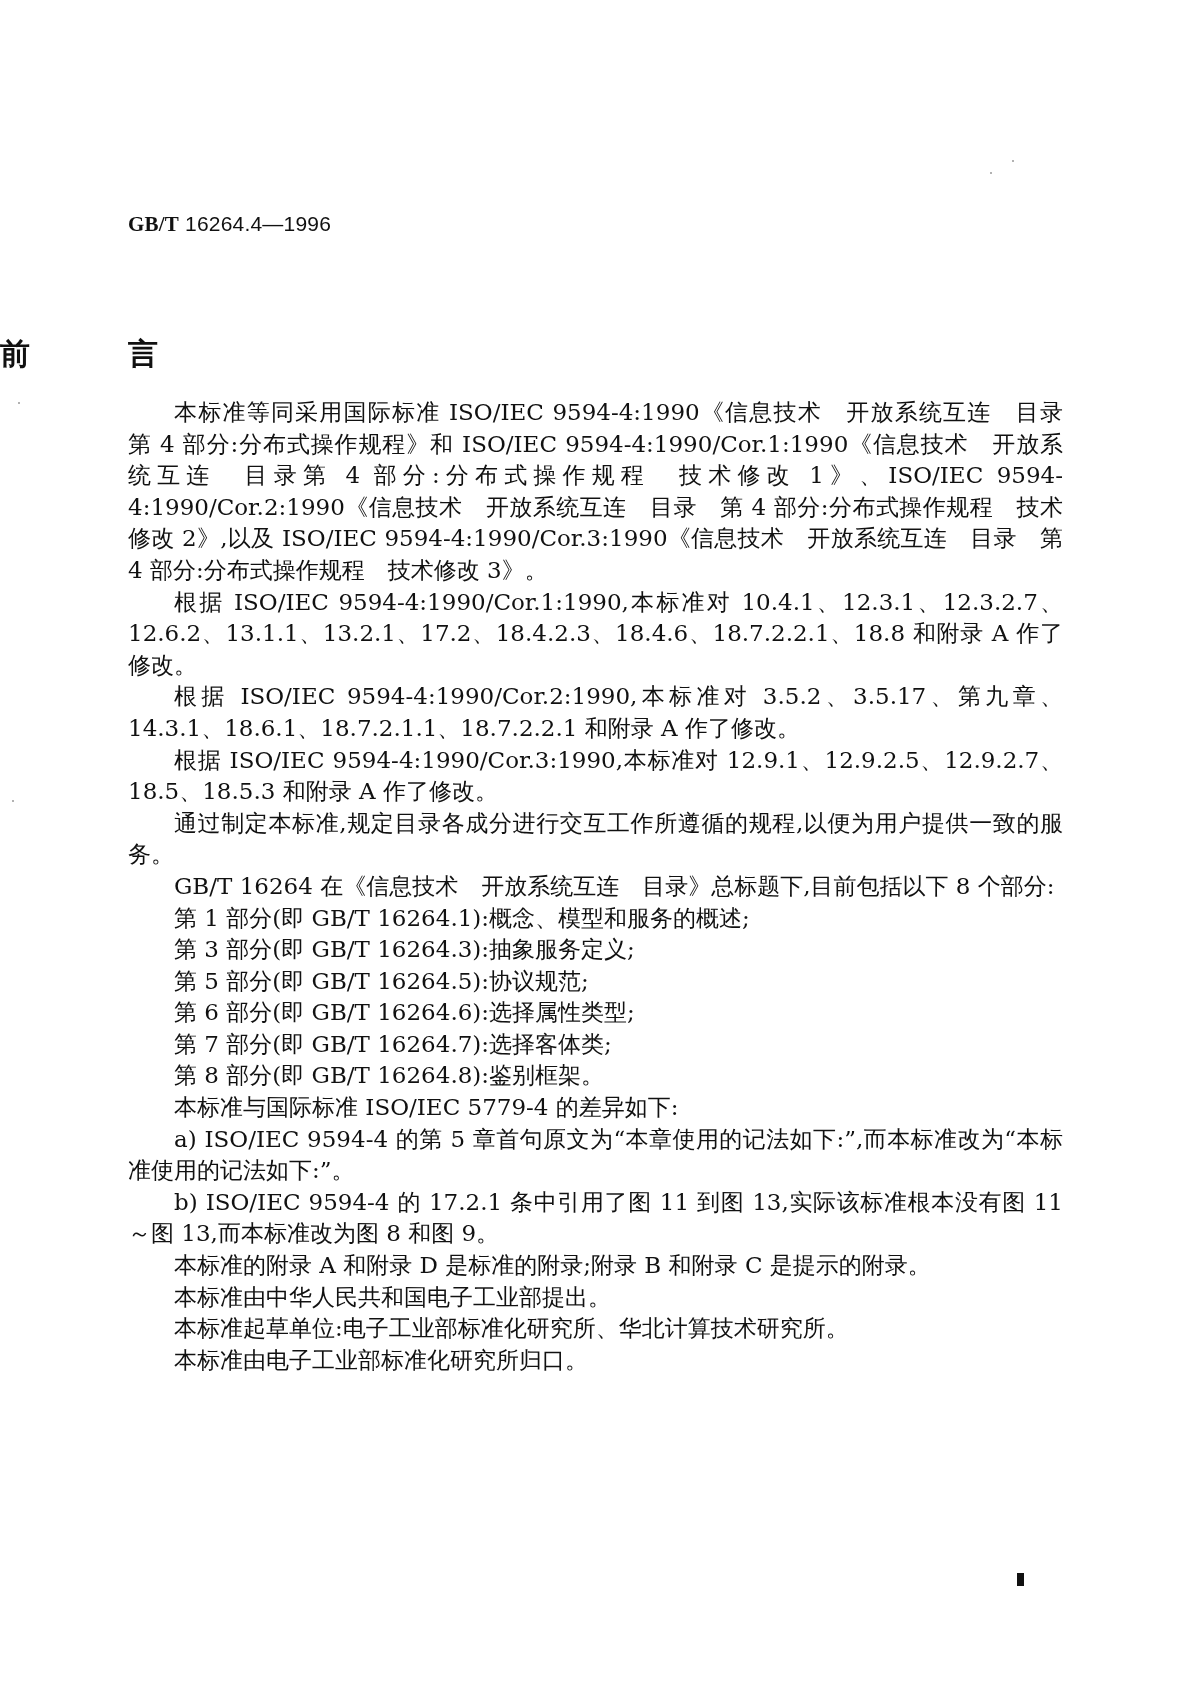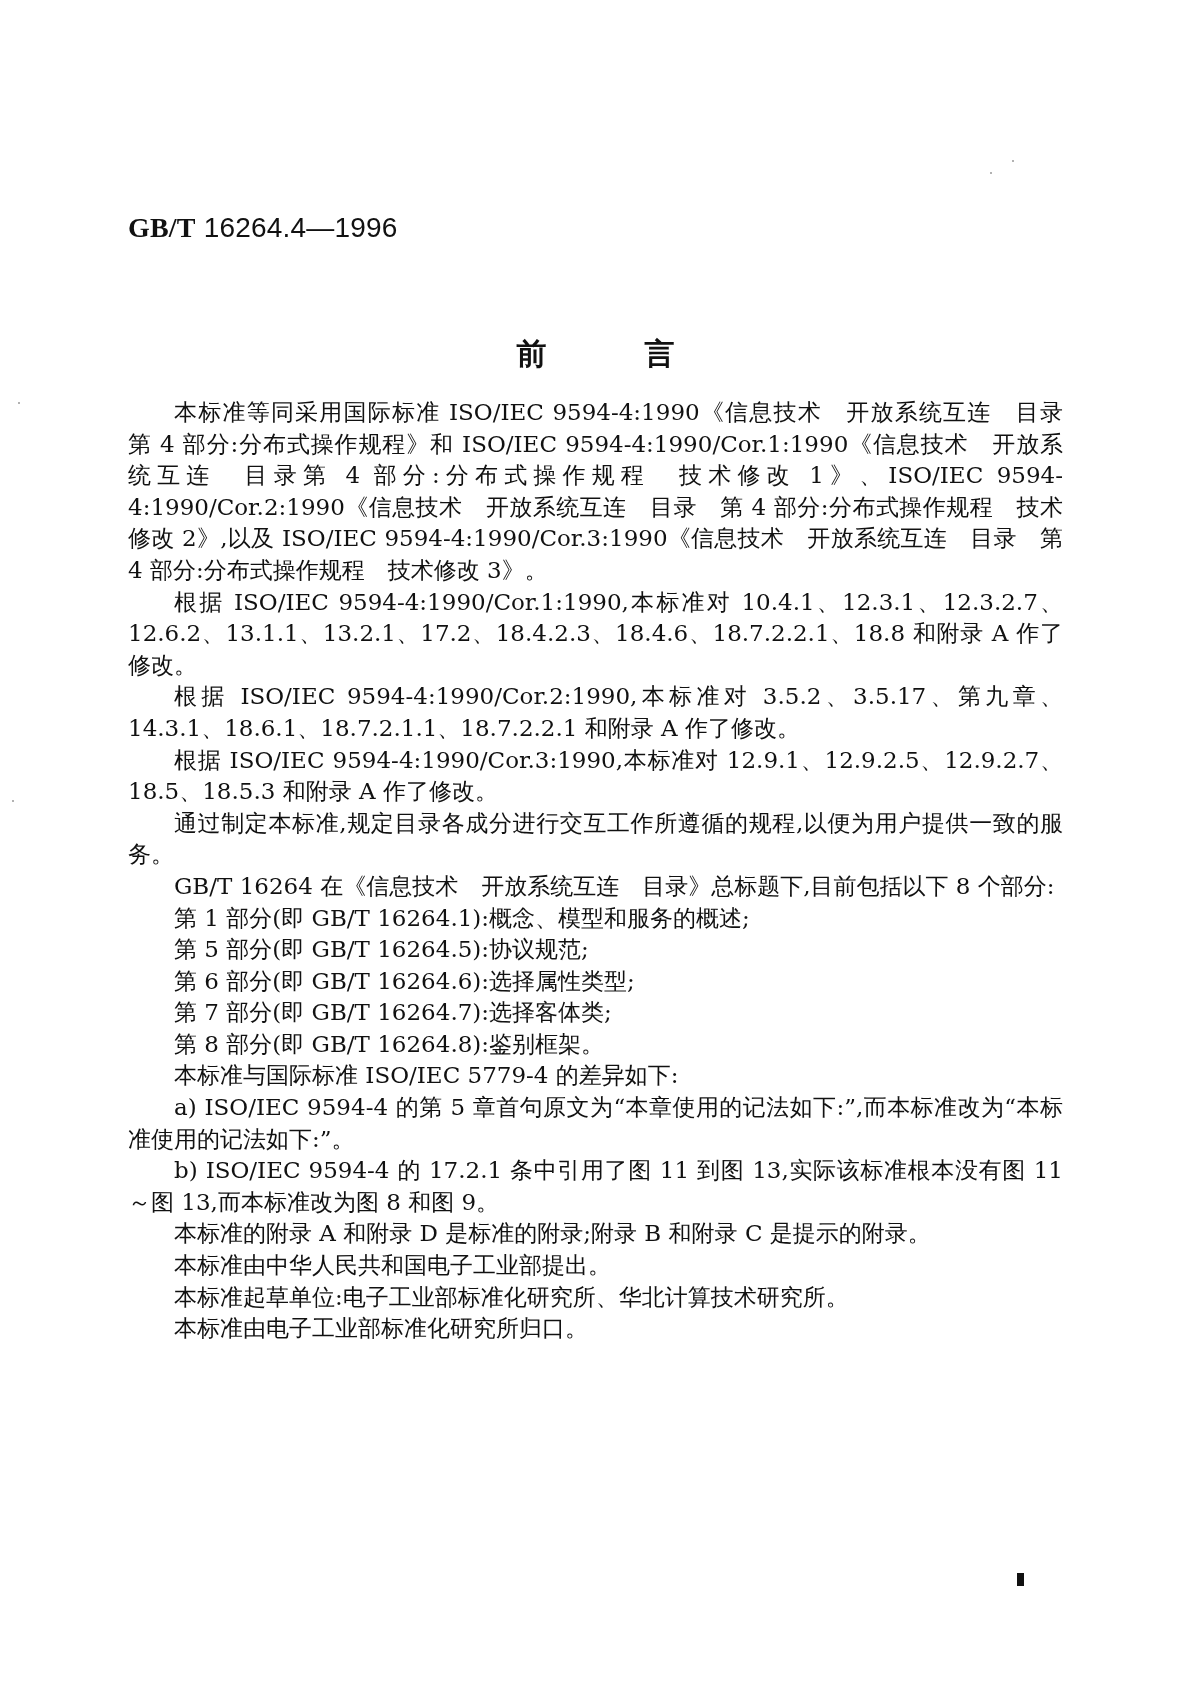--- a/index.html
+++ b/index.html
@@ -4,26 +4,26 @@
   <style>
     html, body { margin: 0; padding: 0; background: #ffffff; }
     body {
       width: 1191px; height: 1684px; position: relative; overflow: hidden;
       font-family: "DejaVu Serif", "Liberation Serif", serif;
       color: #111111;
     }
     .header-code {
       position: absolute; left: 128px; top: 212px;
       font-family: "Liberation Sans", "DejaVu Sans", sans-serif;
-      font-size: 28px; font-weight: normal; letter-spacing: 0.2px;
+      font-size: 21px; font-weight: normal; letter-spacing: 0.2px;
     }
     .header-code .gb { font-family: "Liberation Serif", serif; font-weight: bold; }
     .title {
       position: absolute; left: 0; width: 1191px; top: 334px;
-      text-align: center; font-size: 30px; font-weight: bold;
+      text-align: left; font-size: 30px; font-weight: bold;
       font-family: Liberation Sans, sans-serif;
     }
     .title span { display: inline-block; }
     .title .gap { width: 98px; }
     .body-text {
       position: absolute; left: 128px; top: 397px; width: 935px;
       font-size: 23px; line-height: 31.6px;
       text-align: justify;
     }
     .p { margin: 0; text-indent: 2em; }
@@ -43,20 +43,21 @@
 </div>
 
 <div class="body-text">
   <p class="p">本标准等同采用国际标准 ISO/IEC 9594-4:1990《信息技术　开放系统互连　目录　第 4 部分:分布式操作规程》和 ISO/IEC 9594-4:1990/Cor.1:1990《信息技术　开放系统互连　目录第 4 部分:分布式操作规程　技术修改 1》、ISO/IEC 9594-4:1990/Cor.2:1990《信息技术　开放系统互连　目录　第 4 部分:分布式操作规程　技术修改 2》,以及 ISO/IEC 9594-4:1990/Cor.3:1990《信息技术　开放系统互连　目录　第 4 部分:分布式操作规程　技术修改 3》。</p>
   <p class="p">根据 ISO/IEC 9594-4:1990/Cor.1:1990,本标准对 10.4.1、12.3.1、12.3.2.7、12.6.2、13.1.1、13.2.1、17.2、18.4.2.3、18.4.6、18.7.2.2.1、18.8 和附录 A 作了修改。</p>
   <p class="p">根据 ISO/IEC 9594-4:1990/Cor.2:1990,本标准对 3.5.2、3.5.17、第九章、14.3.1、18.6.1、18.7.2.1.1、18.7.2.2.1 和附录 A 作了修改。</p>
   <p class="p">根据 ISO/IEC 9594-4:1990/Cor.3:1990,本标准对 12.9.1、12.9.2.5、12.9.2.7、18.5、18.5.3 和附录 A 作了修改。</p>
   <p class="p">通过制定本标准,规定目录各成分进行交互工作所遵循的规程,以便为用户提供一致的服务。</p>
   <p class="p">GB/T 16264 在《信息技术　开放系统互连　目录》总标题下,目前包括以下 8 个部分:</p>
   <p class="p">第 1 部分(即 GB/T 16264.1):概念、模型和服务的概述;</p>
+  <p class="p">第 3 部分(即 GB/T 16264.3):抽象服务定义;</p>
   <p class="p">第 5 部分(即 GB/T 16264.5):协议规范;</p>
   <p class="p">第 6 部分(即 GB/T 16264.6):选择属性类型;</p>
   <p class="p">第 7 部分(即 GB/T 16264.7):选择客体类;</p>
   <p class="p">第 8 部分(即 GB/T 16264.8):鉴别框架。</p>
   <p class="p">本标准与国际标准 ISO/IEC 5779-4 的差异如下:</p>
   <p class="p">a) ISO/IEC 9594-4 的第 5 章首句原文为“本章使用的记法如下:”,而本标准改为“本标准使用的记法如下:”。</p>
   <p class="p">b) ISO/IEC 9594-4 的 17.2.1 条中引用了图 11 到图 13,实际该标准根本没有图 11～图 13,而本标准改为图 8 和图 9。</p>
   <p class="p">本标准的附录 A 和附录 D 是标准的附录;附录 B 和附录 C 是提示的附录。</p>
   <p class="p">本标准由中华人民共和国电子工业部提出。</p>
   <p class="p">本标准起草单位:电子工业部标准化研究所、华北计算技术研究所。</p>

